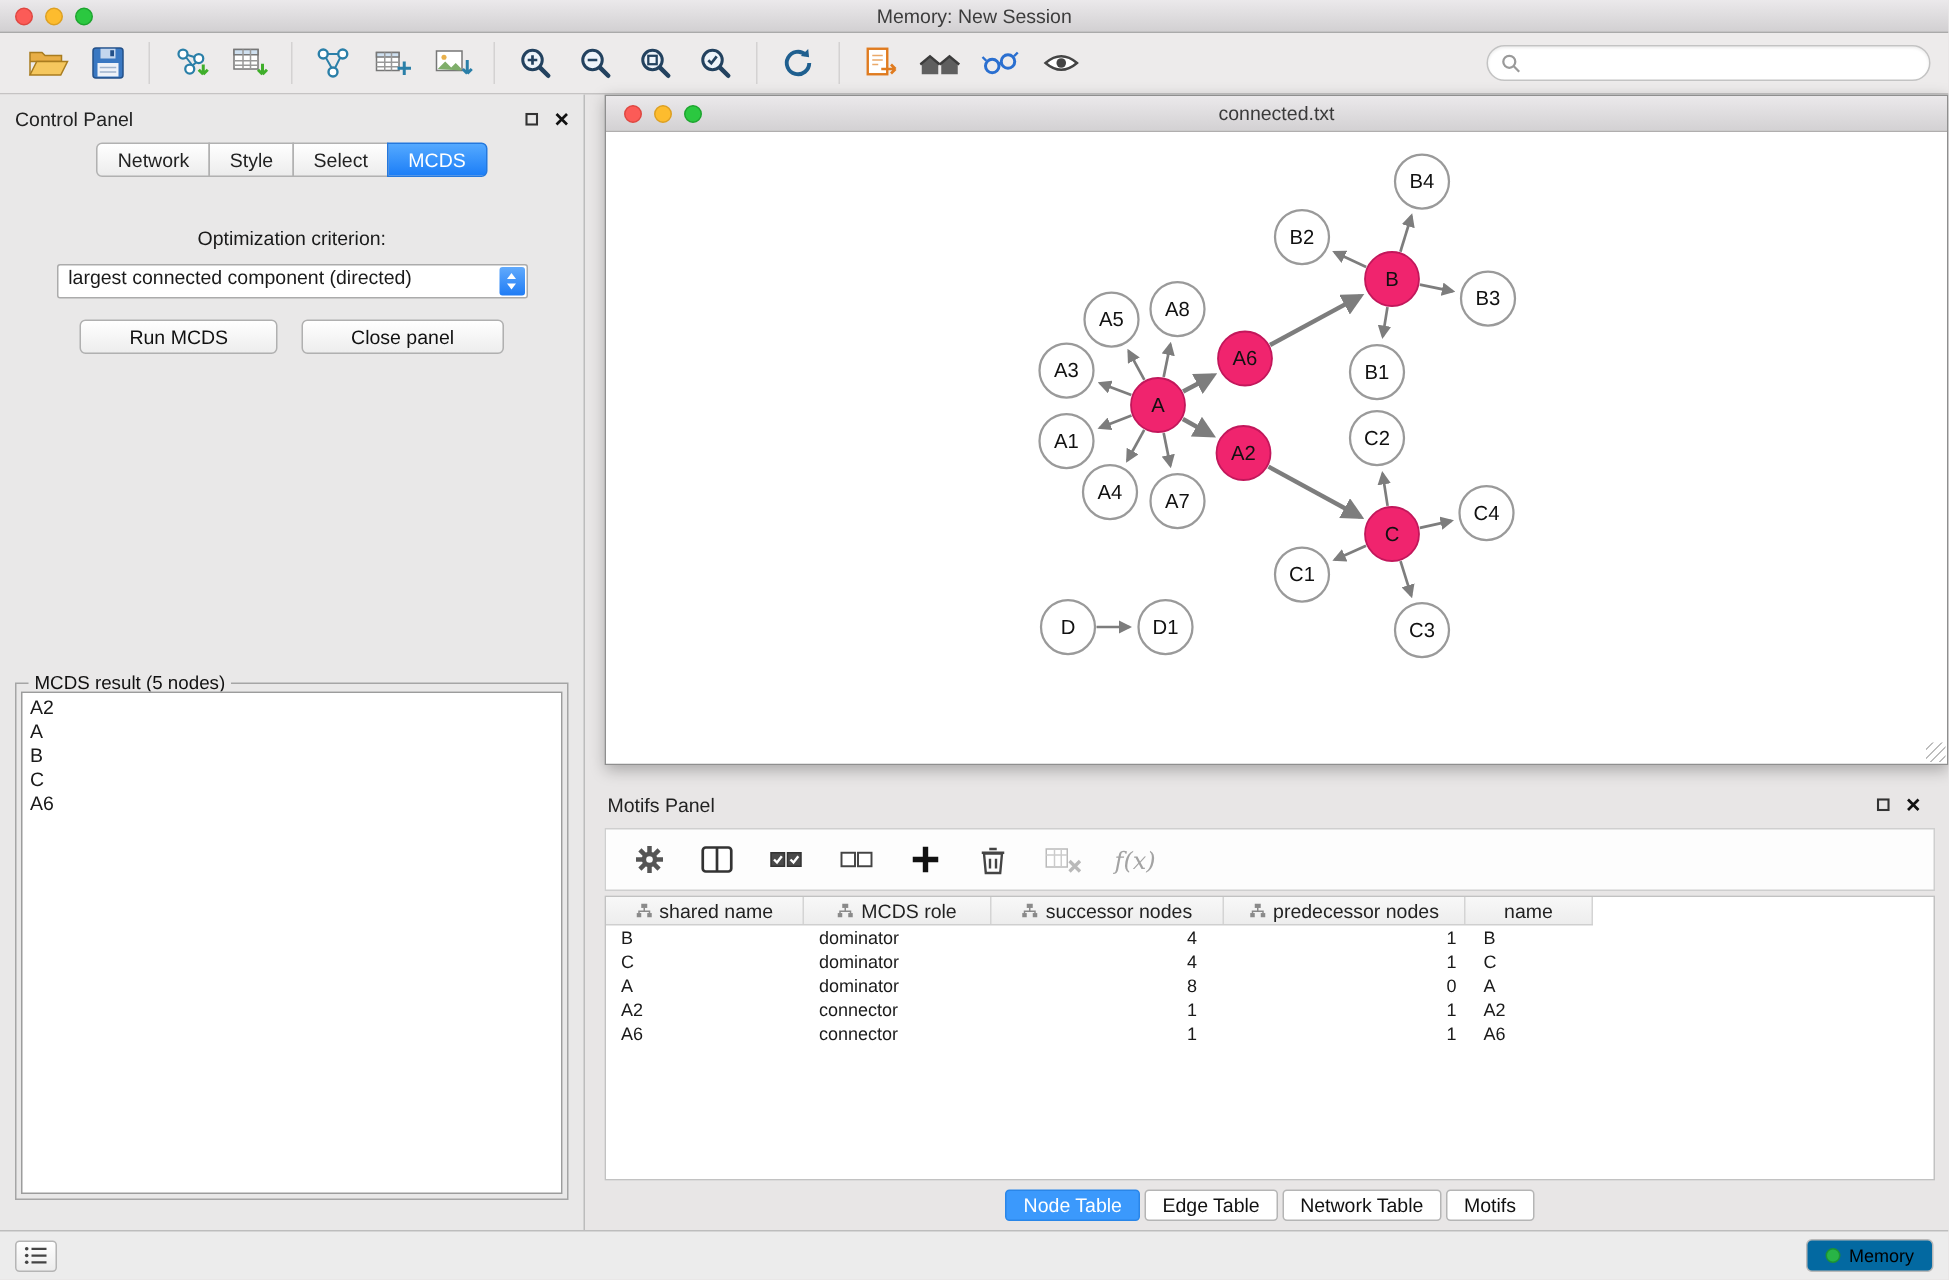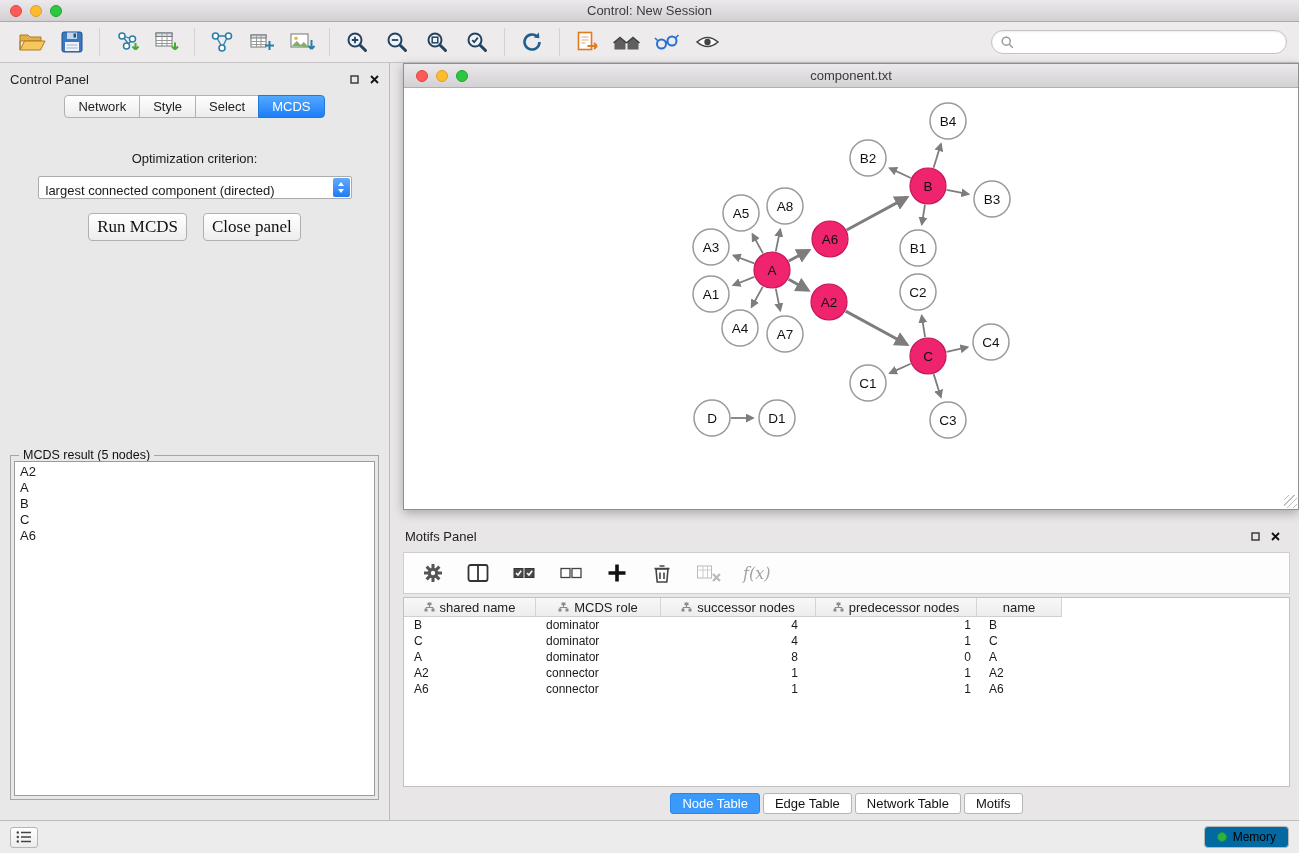--- a/index.html
+++ b/index.html
@@ -31,26 +31,26 @@
   
   .panel-header{height:32px;display:flex;align-items:center;padding:0 10px}
   .panel-header .ptitle{font-size:13px;color:#222}
   .panel-icons{margin-left:auto;display:flex;gap:11px;align-items:center}
   .cp-tabs{display:flex;justify-content:center}
   .cp-tab{font-size:13px;padding:3px 13px;background:linear-gradient(#ffffff,#ececec);border:1px solid #b1b1b1;margin-left:-1px;color:#222}
   .cp-tab:first-child{border-radius:4px 0 0 4px;margin-left:0}
   .cp-tab:last-child{border-radius:0 4px 4px 0}
   .cp-tab.active{background:linear-gradient(#54a9ff,#1c7ef7);border-color:#2478dd;color:#fff}
   .opt-label{text-align:center;margin-top:33px}
-  .dropdown{width:314px;margin:10px auto 0;height:23px;background:#fff;border:1px solid #ababab;border-radius:2px;display:flex;align-items:flex-end;padding-left:7px;position:relative;font-size:13px}
+  .dropdown{width:314px;margin:10px auto 0;height:23px;background:#fff;border:1px solid #ababab;border-radius:2px;display:flex;align-items:flex-start;padding-left:7px;position:relative;font-size:13px}
   .dd-stepper{position:absolute;right:1px;top:1px;bottom:1px;width:17px;border-radius:2px;background:linear-gradient(#61aafc,#1f7cf5);display:flex;flex-direction:column;align-items:center;justify-content:center}
   .step-up{width:0;height:0;border-left:3.5px solid transparent;border-right:3.5px solid transparent;border-bottom:4.5px solid #fff;margin-bottom:3px}
   .step-down{width:0;height:0;border-left:3.5px solid transparent;border-right:3.5px solid transparent;border-top:4.5px solid #fff}
   .cp-buttons{display:flex;justify-content:center;gap:16px;margin-top:14px}
-  .pbtn{font-size:17px;font-family:Liberation Serif, serif;padding:3px 8px;background:linear-gradient(#ffffff,#ededed);border:1px solid #b0b0b0;border-radius:4px;color:#111;cursor:default}
+  .pbtn{font-size:13px;font-family:Liberation Sans, sans-serif;padding:3px 32px;background:linear-gradient(#ffffff,#ededed);border:1px solid #b0b0b0;border-radius:4px;color:#111;cursor:default}
   .result-box{position:absolute;top:392px;left:10px;right:10px;height:345px;border:1px solid #a5a5a5}
   .result-legend{position:absolute;top:-8px;left:8px;background:#e9e8e8;padding:0 4px;font-size:12.5px;color:#111}
   .result-list{position:absolute;left:3px;right:3px;top:5px;bottom:3px;background:#fff;border:1px solid #9c9c9c;padding:2px 5px;overflow:hidden}
   .mcds-item{font-size:13px;line-height:16px}
 
   
   .net-window{height:447px;background:#fff;border:1px solid #8f8f8f;box-shadow:0 3px 10px rgba(0,0,0,.28);position:relative;display:flex;flex-direction:column}
   .net-titlebar{height:24px;background:linear-gradient(#ebe9eb,#d3d1d3);border-bottom:1px solid #b0aeae;display:flex;align-items:center;position:relative}
   .net-titlebar .traffic{margin-left:12px}
   .net-titlebar .title{position:absolute;left:0;right:0;text-align:center;color:#3a3a3a;font-size:13px}
@@ -85,21 +85,21 @@
 </style>
 </head>
 <body>
 
 <div class="titlebar">
   <div class="traffic">
     <div class="light red"></div>
     <div class="light yellow"></div>
     <div class="light green"></div>
   </div>
-  <div class="title">Control: New Session</div>
+  <div class="title">Memory: New Session</div>
 </div>
 
 <div class="toolbar">
   <button class="tbtn">
     <svg width="27" height="21" viewBox="0 0 27 21">
         <path d="M1 18V3h8l2 2h11v4H1z" fill="#e8ae46" stroke="#a97c1f"></path>
         <path d="M1 18l4.5-9H26l-4.5 9z" fill="#f5c75e" stroke="#a97c1f"></path>
       </svg>
   </button>
   <button class="tbtn">
@@ -274,21 +274,21 @@
 
   <div class="right-side">
 
     <div class="net-window">
       <div class="net-titlebar">
         <div class="traffic">
           <div class="light red"></div>
           <div class="light yellow"></div>
           <div class="light green"></div>
         </div>
-        <div class="title">component.txt</div>
+        <div class="title">connected.txt</div>
       </div>
       <div class="net-canvas">
         <svg id="graph-svg" width="894" height="419" viewBox="0 0 894 419">
           <defs>
             <marker id="arrowhead" viewBox="0 0 10 10" refX="8" refY="5" markerWidth="5" markerHeight="5" orient="auto">
               <path d="M0,0 L10,5 L0,10 z" fill="#7d7d7d"></path>
             </marker>
           </defs>
           <g id="edge-layer">
               <line x1="358.9223330087103" y1="165.3088058547254" x2="348.4665267258396" y2="146.08361365718898" stroke="#7d7d7d" stroke-width="1.8" marker-end="url(#arrowhead)"></line>

